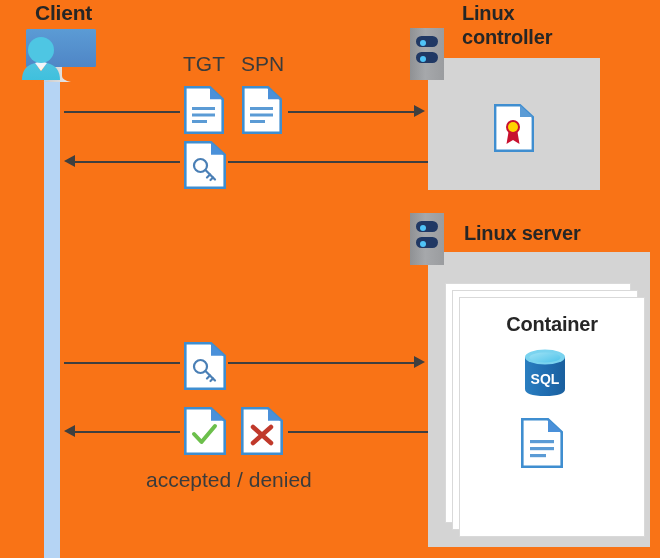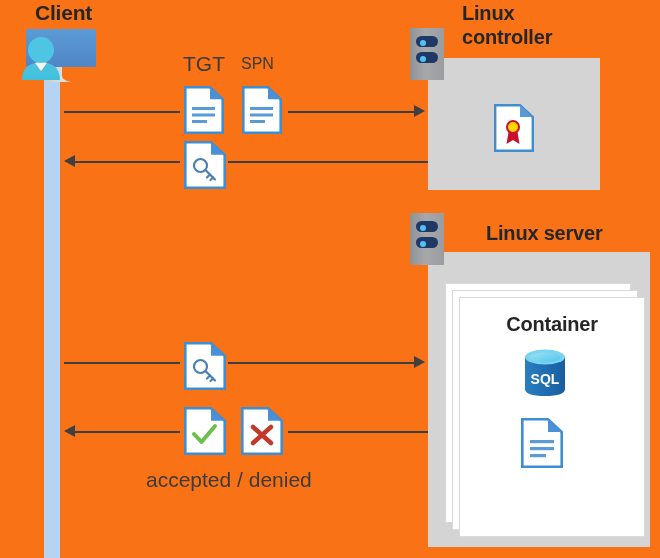--- a/index.html
+++ b/index.html
@@ -134,21 +134,21 @@
   <div class="abs" style="left:494px; top:104px; width:40px; height:48px;">
     <svg width="40" height="48" viewBox="0 0 40 48">
       <path d="M1.2 1.2 H26 L38.8 13 V46.8 H1.2 Z" fill="#ffffff" stroke="#3f8ed0" stroke-width="2.4"></path>
       <path d="M26 1.2 L38.8 13 H26 Z" fill="#5b9bd5"></path>
       <circle cx="19" cy="23" r="7" fill="#c8102e"></circle>
       <circle cx="19" cy="23" r="5" fill="#ffd400"></circle>
       <path d="M14.5 28 L12.5 40 L19 36 L25.5 40 L23.5 28 Z" fill="#c8102e"></path>
     </svg>
   </div>
 
-  <div class="abs title-bold" style="left:486px; top:221px; font-size:20px; line-height:24px;">Linux server</div>
+  <div class="abs title-bold" style="left:464px; top:221px; font-size:20px; line-height:24px;">Linux server</div>
 
   <div class="abs gray-box" style="left:428px; top:252px; width:222px; height:295px;"></div>
 
   <div class="abs rack" style="left:410px; top:213px; width:34px; height:52px;">
     <div class="rack-slot" style="left:6px; top:8px; width:22px; height:11px;"></div>
     <div class="rack-dot" style="left:10px; top:11.5px; width:6px; height:6px;"></div>
     <div class="rack-slot" style="left:6px; top:24px; width:22px; height:11px;"></div>
     <div class="rack-dot" style="left:10px; top:27.5px; width:6px; height:6px;"></div>
   </div>
 
@@ -197,21 +197,21 @@
   <div class="abs" style="left:184px; top:86px; width:40px; height:48px;">
     <svg width="40" height="48" viewBox="0 0 40 48">
       <path d="M1.3 1.3 H26 L38.7 13.3 V46.7 H1.3 Z" fill="#ffffff" stroke="#3f8ed0" stroke-width="2.6"></path>
       <path d="M26 1.3 L38.7 13.3 H26 Z" fill="#4a90d9"></path>
       <rect x="8" y="21" width="23" height="3" fill="#5b9bd5"></rect>
       <rect x="8" y="27.5" width="23" height="3" fill="#5b9bd5"></rect>
       <rect x="8" y="34" width="15" height="3" fill="#5b9bd5"></rect>
     </svg>
   </div>
 
-  <div class="abs label-plain" style="left:241px; top:52px; font-size:16px; line-height:24px;">SPN</div>
+  <div class="abs label-plain" style="left:241px; top:52px; font-size:21px; line-height:24px;">SPN</div>
   <div class="abs" style="left:242px; top:86px; width:40px; height:48px;">
     <svg width="40" height="48" viewBox="0 0 40 48">
       <path d="M1.3 1.3 H26 L38.7 13.3 V46.7 H1.3 Z" fill="#ffffff" stroke="#3f8ed0" stroke-width="2.6"></path>
       <path d="M26 1.3 L38.7 13.3 H26 Z" fill="#4a90d9"></path>
       <rect x="8" y="21" width="23" height="3" fill="#5b9bd5"></rect>
       <rect x="8" y="27.5" width="23" height="3" fill="#5b9bd5"></rect>
       <rect x="8" y="34" width="15" height="3" fill="#5b9bd5"></rect>
     </svg>
   </div>
 

